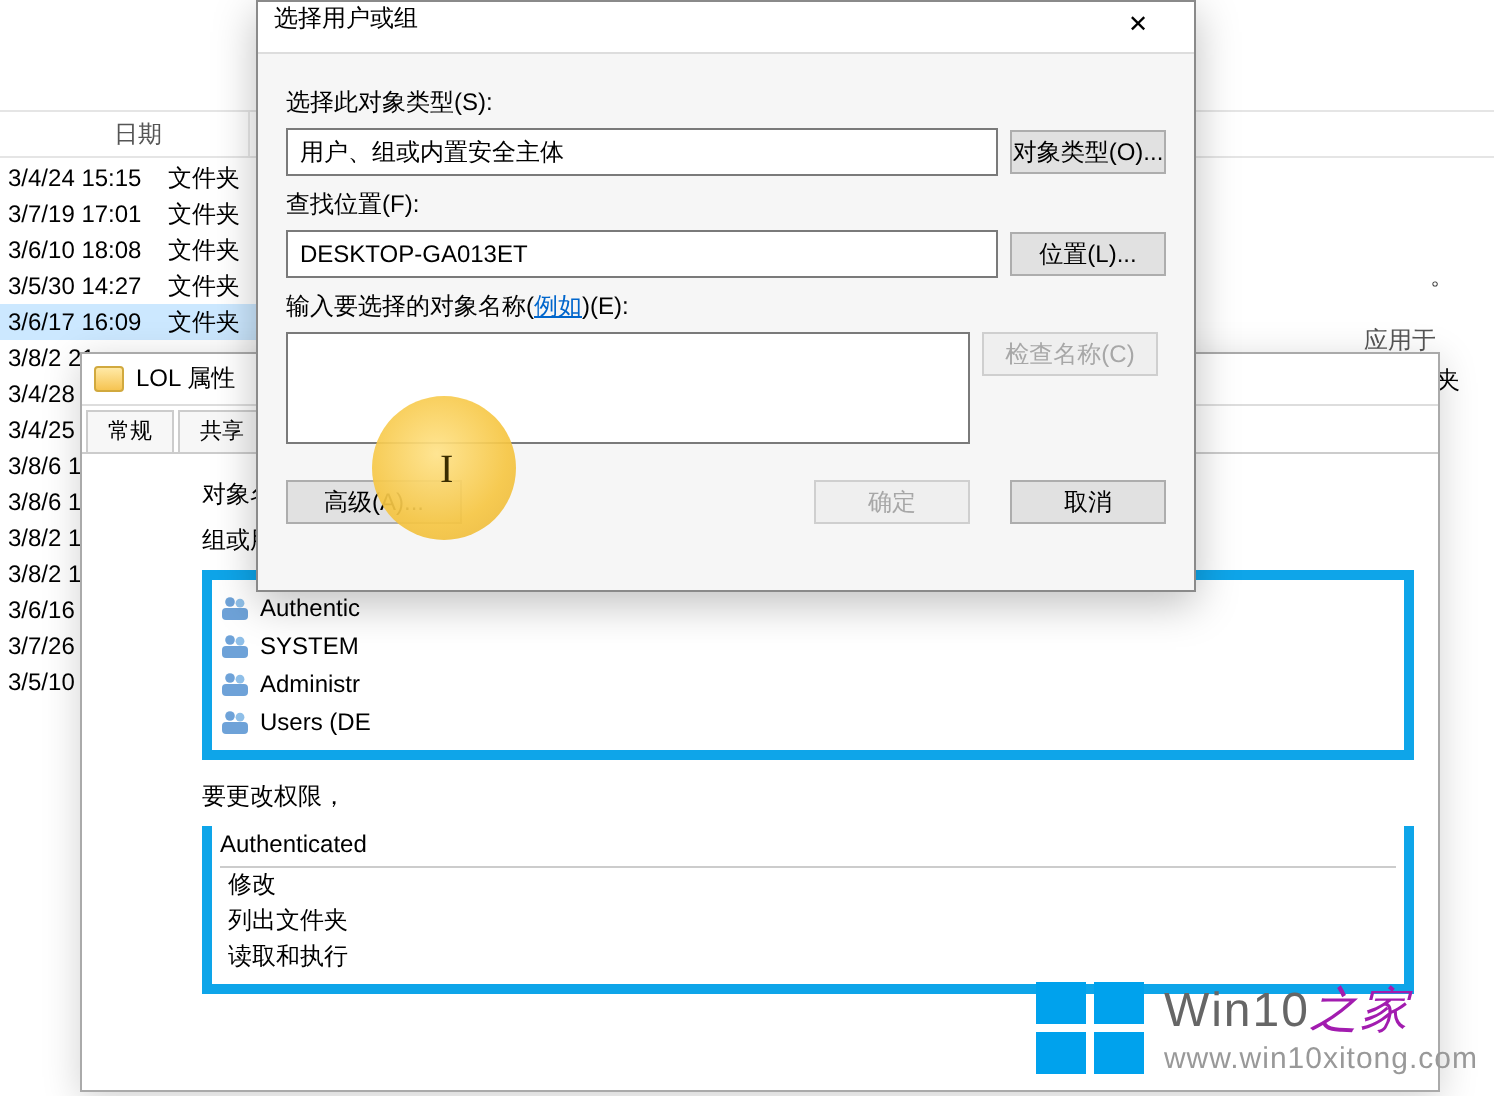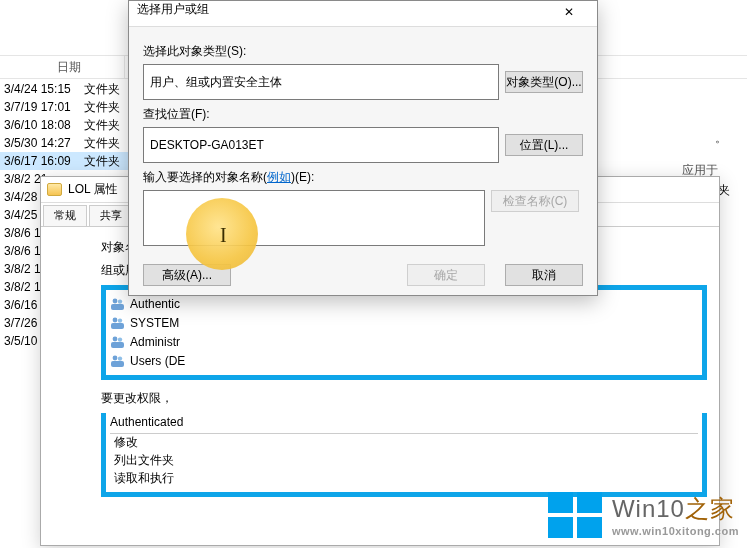--- a/index.html
+++ b/index.html
@@ -40,43 +40,43 @@
   
   .adv-buttons { position: absolute; left: 148px; top: 396px; width: 560px; height: 28px; display: flex; align-items: center; gap: 12px;}
   .inherit-row { position: absolute; left: 148px; top: 436px; display: flex; align-items: center; gap: 14px;}
 
   
   .sel { position: absolute; left: 128px; top: 0; width: 470px; height: 296px; background: #f6f6f6; border: 1px solid #8a8a8a; box-shadow: 0 6px 20px rgba(0,0,0,0.25); }
   .sel-title { height: 26px; background: #fff; display: flex; align-items: flex-start; padding: 0 8px; border-bottom: 1px solid #ddd; justify-content: space-between;}
   .closebtn { width: 40px; height: 22px; display:flex; align-items:center; justify-content:center; border:1px solid transparent; }
   .sel-body { padding: 10px 14px 10px 14px; }
   .sel-row { display: flex; align-items: center; gap: 6px; margin-bottom: 4px; }
-  .sel-row .inp { flex: 1; height: 36px; border: 1px solid #7a7a7a; background: #fff; padding: 2px 6px; display:flex; align-items:center;}
+  .sel-row .inp { flex: 1; height: 24px; border: 1px solid #7a7a7a; background: #fff; padding: 2px 6px; display:flex; align-items:center;}
   .sel-row .btn { width: 68px; height: 22px; }
   .sel-label { margin: 6px 0 4px; }
   .sel-label a { color: #0066cc; text-decoration: underline;}
   .sel-textarea { width: calc(100% - 98px); height: 56px; border:1px solid #7a7a7a; background:#fff; }
   .sel-tarow { display:flex; gap:6px; align-items: flex-start;}
   .sel-foot { display:flex; justify-content: space-between; padding: 8px 14px; align-items: center;}
   .sel-foot .right { display:flex; gap: 20px;}
 
   .btn { border: 1px solid #adadad; background: #e1e1e1; display:flex; align-items:center; justify-content:center; min-width: 78px; height: 22px; font-size: 12px;}
   .btn.disabled { color: #a7a7a7; border-color:#cfcfcf; background:#efefef;}
 
   
   .cursor-bubble { position: absolute; left: 186px; top: 198px; width: 72px; height: 72px; border-radius: 50%; background: radial-gradient(circle at 45% 40%, #ffe38a, #f6c643 60%, #e9b536); opacity: 0.92;}
   .caret { position:absolute; left: 220px; top: 224px; font-size: 20px; color:#3a2d00; font-family: "Times New Roman", serif; pointer-events:none;}
 
   
   .wm { position: absolute; right: 8px; bottom: 10px; display:flex; align-items:center; gap: 10px;}
   .wm-logo { width: 54px; height: 46px; display:grid; grid-template-columns: 1fr 1fr; grid-template-rows: 1fr 1fr; gap:4px;}
   .wm-logo div { background:#00a2ed;}
   .wm-txt .big { font-size: 24px; font-weight: 400; color:#666; letter-spacing: 1px;}
-  .wm-txt .sm { font-size: 11px; color:#999; letter-spacing: 0.5px; font-weight: bold;}
-  .wm .zh { color:#a16207;}
+  .wm-txt .sm { font-size: 15px; color:#999; letter-spacing: 0.5px;}
+  .wm .zh { color:#a21caf;font-style:italic;}
 
   .chkbox { width: 13px; height: 13px; border:1px solid #666; background:#fff; display:inline-block;}
 </style>
 </head>
 <body>
 <div class="stage">
 
 <div class="bg-list">
   <div class="bg-header">
     <div class="bg-col" style="width:78px">日期</div>

